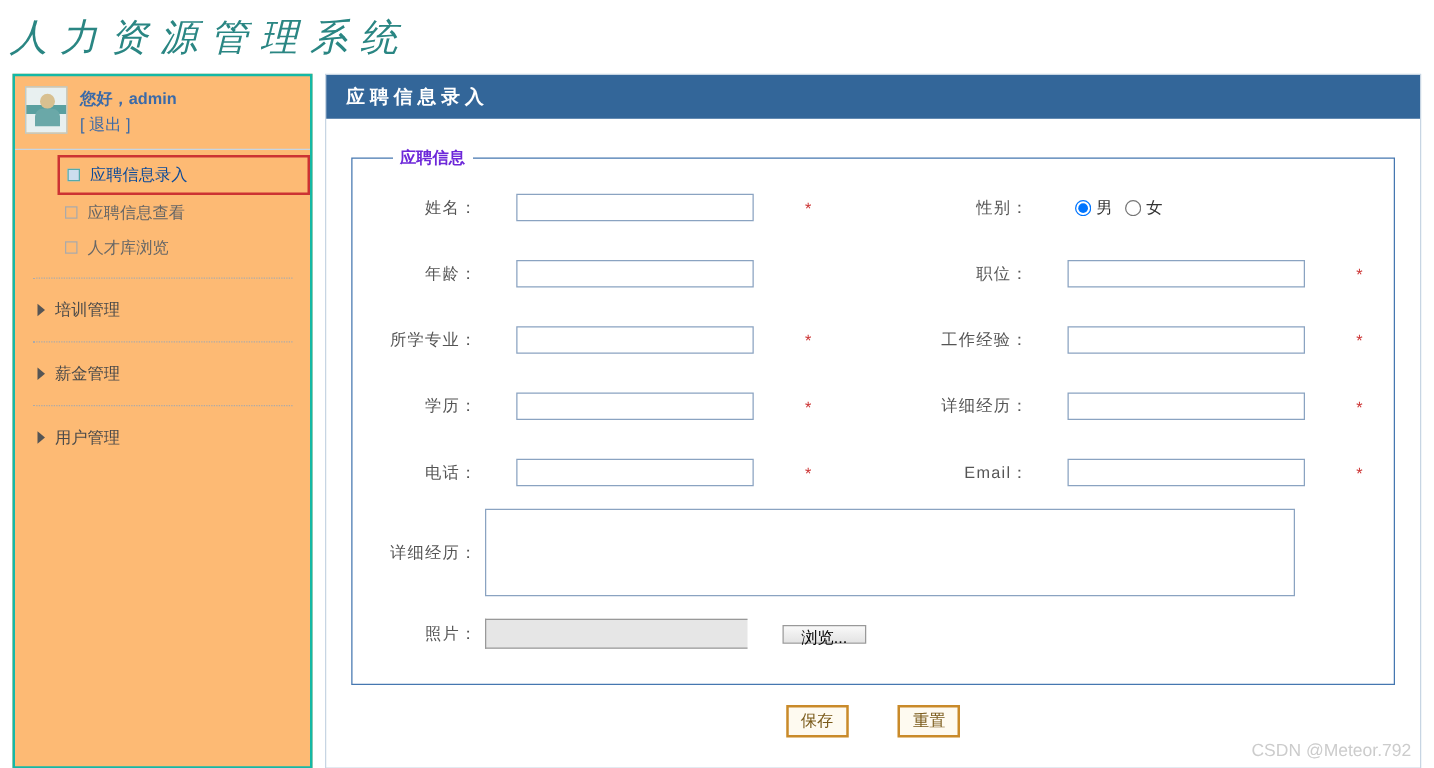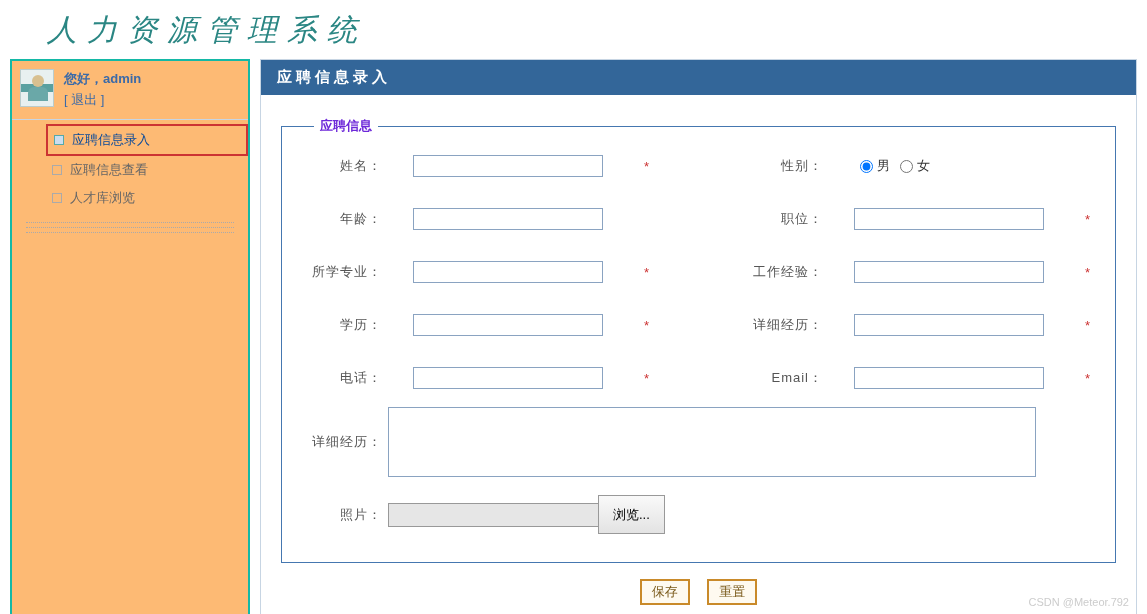--- a/index.html
+++ b/index.html
@@ -1,18 +1,18 @@
 <!DOCTYPE html>
 <html><head>
   <meta charset="utf-8">
   <style>
     * { margin: 0; padding: 0; box-sizing: border-box; }
     body { font-family: "Microsoft YaHei", Arial, sans-serif; font-size: 13px; color: #333; background: #fff; }
     
-    .header-title { font-family: Liberation Mono, monospace; font-size: 30px; font-style: italic; color: #2a8683; letter-spacing: 10px; padding: 10px 8px 8px; margin-left: 39px; }
+    .header-title { font-family: Liberation Mono, monospace; font-size: 30px; font-style: italic; color: #2a8683; letter-spacing: 10px; padding: 10px 8px 8px; }
     
     .main-container { display: flex; gap: 10px; padding: 0 10px; }
     
     .sidebar { width: 240px; border: 2px solid #14b8a6; background: #fdba74; }
     .user-panel { display: flex; align-items: flex-start; padding: 8px; }
     .avatar { width: 34px; height: 38px; border: 1px solid #bcc; background: linear-gradient(#e8f0f0 0 40%, #5aa0a0 40% 60%, #e8f0f0 60% 100%); margin-right: 10px; position: relative; }
     .avatar::before { content: ""; position: absolute; top: 5px; left: 11px; width: 12px; height: 12px; background: #d8c090; border-radius: 50%; }
     .avatar::after { content: ""; position: absolute; bottom: 5px; left: 7px; width: 20px; height: 14px; background: #6aa8a8; border-radius: 6px 6px 0 0; }
     .user-info { color: #3b6aa8; font-size: 13px; line-height: 1.6; }
     .user-info .hello { font-weight: bold; }
@@ -48,26 +48,26 @@
     .radio-row { display: flex; align-items: center; gap: 4px; }
     .radio-row input { margin-left: 6px; }
     
     .full-row { display: grid; grid-template-columns: 80px 1fr; gap: 6px; margin-top: 18px; align-items: center; }
     .full-row label { text-align: right; color: #555; letter-spacing: 1px; }
     textarea { width: 648px; height: 70px; border: 1px solid #8aa3c1; resize: none; }
     
     .file-row { margin-top: 18px; display: flex; align-items: center; }
     .file-label { width: 80px; text-align: right; margin-right: 6px; color: #555; letter-spacing: 1px; }
     .file-path { width: 210px; height: 24px; background: #e6e6e6; border: 1px solid #999; border-right: none; }
-    .browse-btn { height: 39px; border: 1px solid #999; background: linear-gradient(#f9f9f9,#e3e3e3); padding: 0 14px; cursor: pointer; font-size: 13px; }
+    .browse-btn { height: 15px; border: 1px solid #999; background: linear-gradient(#f9f9f9,#e3e3e3); padding: 0 14px; cursor: pointer; font-size: 13px; margin-left: 28px; }
     
     .action-row { text-align: center; margin-top: 16px; }
-    .action-btn { display: inline-block; border: 2px solid #c98a2a; background: #fefaf0; color: #7a5a1a; padding: 2px 10px; margin: 0 7px; cursor: pointer; font-size: 13px; }
+    .action-btn { display: inline-block; border: 2px solid #c98a2a; background: #fefaf0; color: #7a5a1a; padding: 2px 10px; margin: 0 18px; cursor: pointer; font-size: 13px; }
     
-    .watermark { position: absolute; right: 18px; bottom: 6px; color: #ccc; font-size: 11px; text-align: right; }
+    .watermark { position: absolute; right: 18px; bottom: 6px; color: #ccc; font-size: 14px; text-align: right; }
   </style>
 </head>
 <body>
 
 <div class="header-title">人力资源管理系统</div>
 
 <div class="main-container">
 
   <div class="sidebar">
     <div class="user-panel">
@@ -90,24 +90,36 @@
         <span class="sq"></span>
         <span>应聘信息查看</span>
       </div>
       <div class="nav-sub-item">
         <span class="sq"></span>
         <span>人才库浏览</span>
       </div>
     </div>
     <div class="nav-sep"></div>
 
+    <div class="nav-group">
+      <span class="caret caret-right"></span>
+      <span>培训管理</span>
+    </div>
     <div class="nav-sep"></div>
 
+    <div class="nav-group">
+      <span class="caret caret-right"></span>
+      <span>薪金管理</span>
+    </div>
     <div class="nav-sep"></div>
 
+    <div class="nav-group">
+      <span class="caret caret-right"></span>
+      <span>用户管理</span>
+    </div>
   </div>
 
   <div class="content">
     <div class="content-header">应聘信息录入</div>
     <div class="content-body">
       <fieldset>
         <legend>应聘信息</legend>
 
         <div class="form-grid">
 

